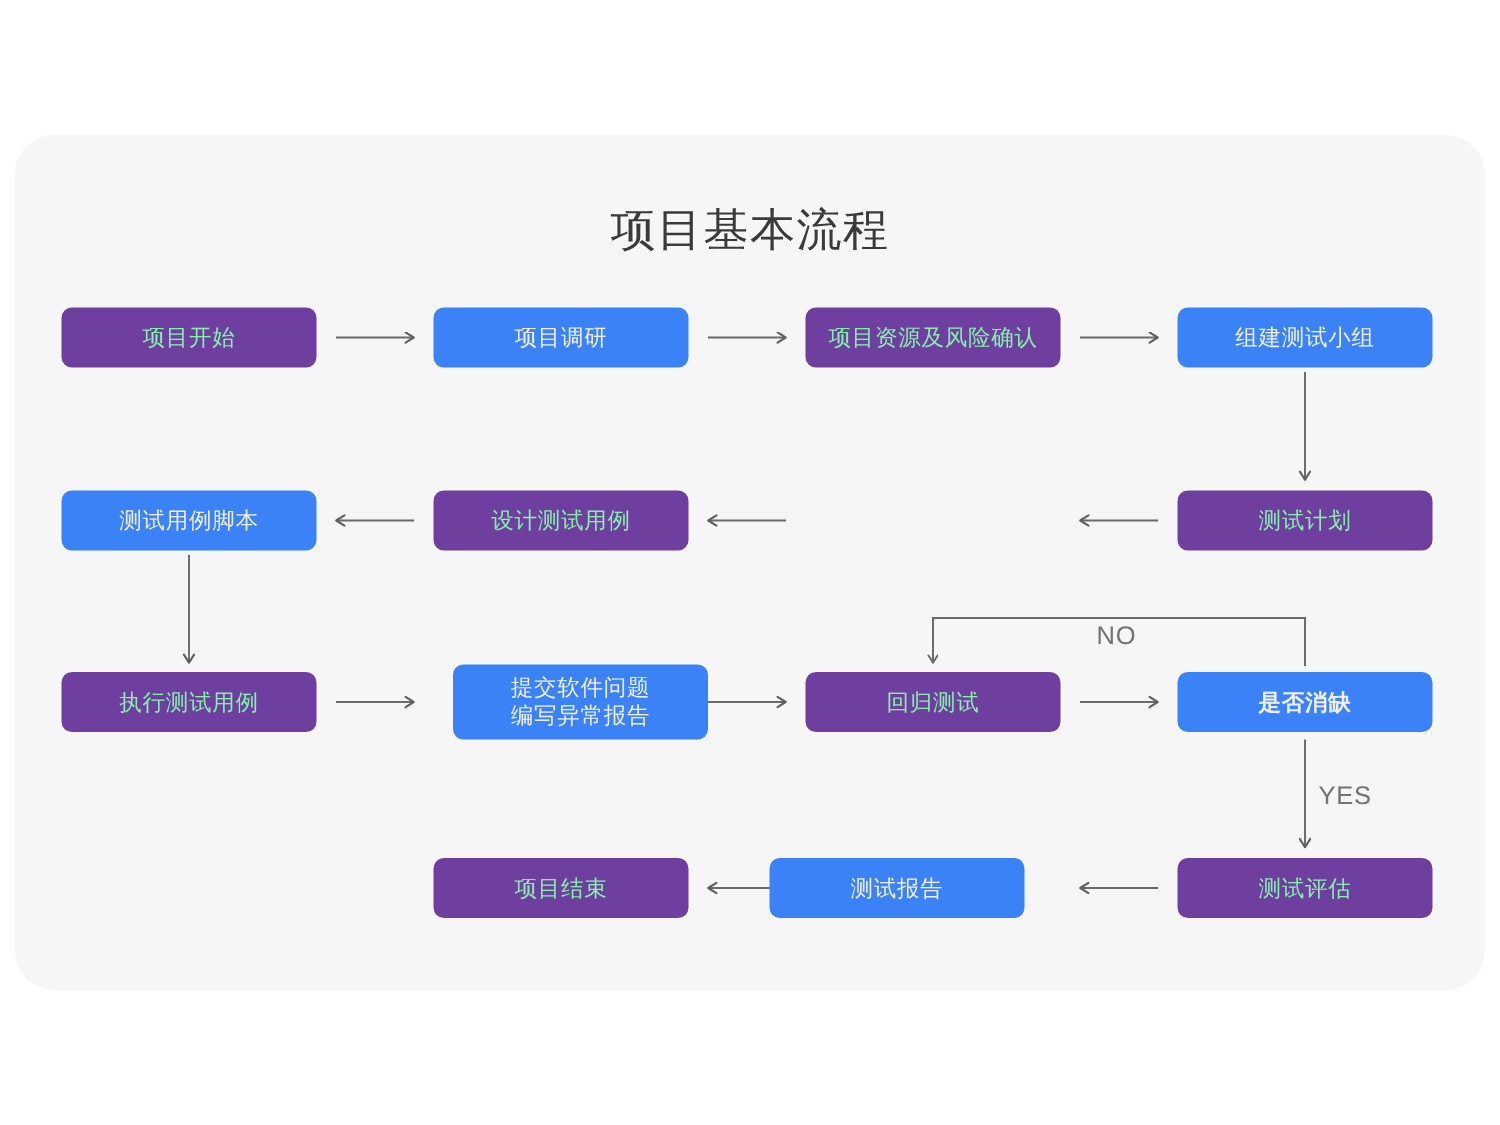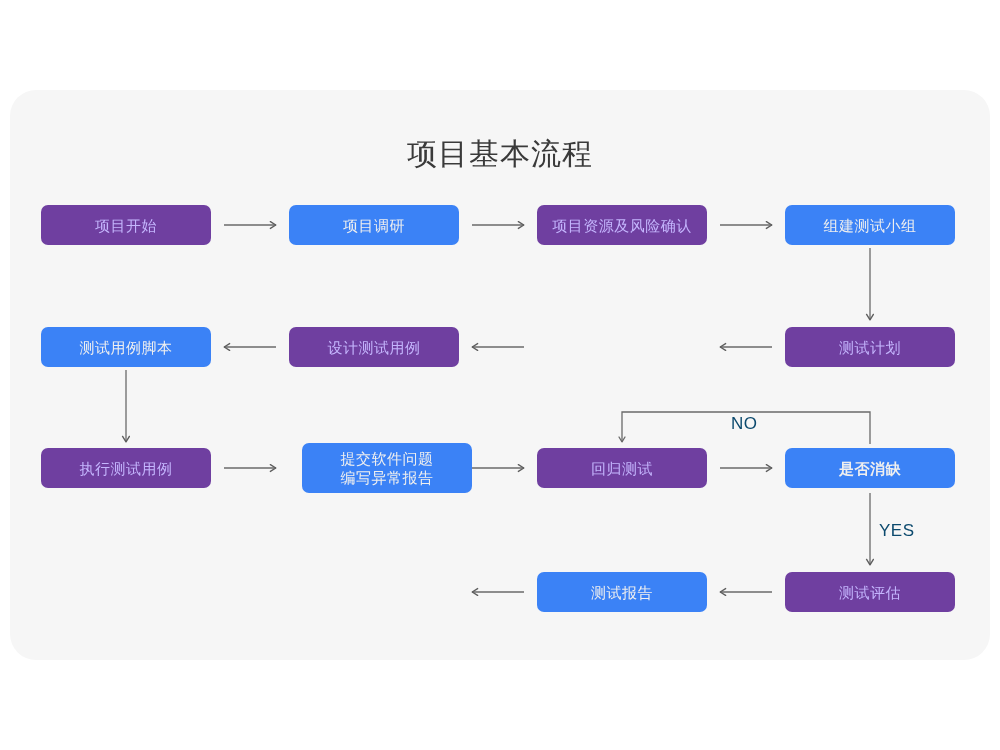--- a/index.html
+++ b/index.html
@@ -51,21 +51,21 @@
     justify-content: center;
     text-align: center;
     font-size: 15px;
     line-height: 19px;
     letter-spacing: 0.5px;
     box-sizing: border-box;
     user-select: none;
   }
   .node.purple {
     background: #6f3fa0;
-    color: #c4b5fd;
+    color: #86efac;
   }
   .node.gray {
     background: #3b82f6;
     color: #efefef;
     text-align: center;
   }
   .node .label {
     display: block;
     white-space: pre-line;
   }
@@ -76,21 +76,21 @@
     position: absolute;
     left: 0;
     top: 0;
     width: 1000px;
     height: 750px;
     pointer-events: none;
   }
   .edge-label {
     position: absolute;
     font-size: 17px;
-    color: #0c4a6e;
+    color: #737373;
     letter-spacing: 0.5px;
     user-select: none;
   }
 </style>
 </head>
 <body>
 
 <div id="canvas">
 
   <div id="panel"></div>
@@ -164,21 +164,24 @@
     <span class="label">提交软件问题
 编写异常报告</span>
   </div>
   <div class="node purple" style="left:537px; top:448px;">
     <span class="label">回归测试</span>
   </div>
   <div class="node gray" style="left:785px; top:448px;font-weight:bold;">
     <span class="label">是否消缺</span>
   </div>
 
-  <div class="node gray" style="left:537px; top:572px;">
+  <div class="node purple" style="left:289px; top:572px;">
+    <span class="label">项目结束</span>
+  </div>
+  <div class="node gray" style="left:513px; top:572px;">
     <span class="label">测试报告</span>
   </div>
   <div class="node purple" style="left:785px; top:572px;align-items:center;">
     <span class="label">测试评估</span>
   </div>
 
   <div class="edge-label" style="left:731px; top:414px;">NO</div>
   <div class="edge-label" style="left:879px; top:521px;">YES</div>
 
 </div>

